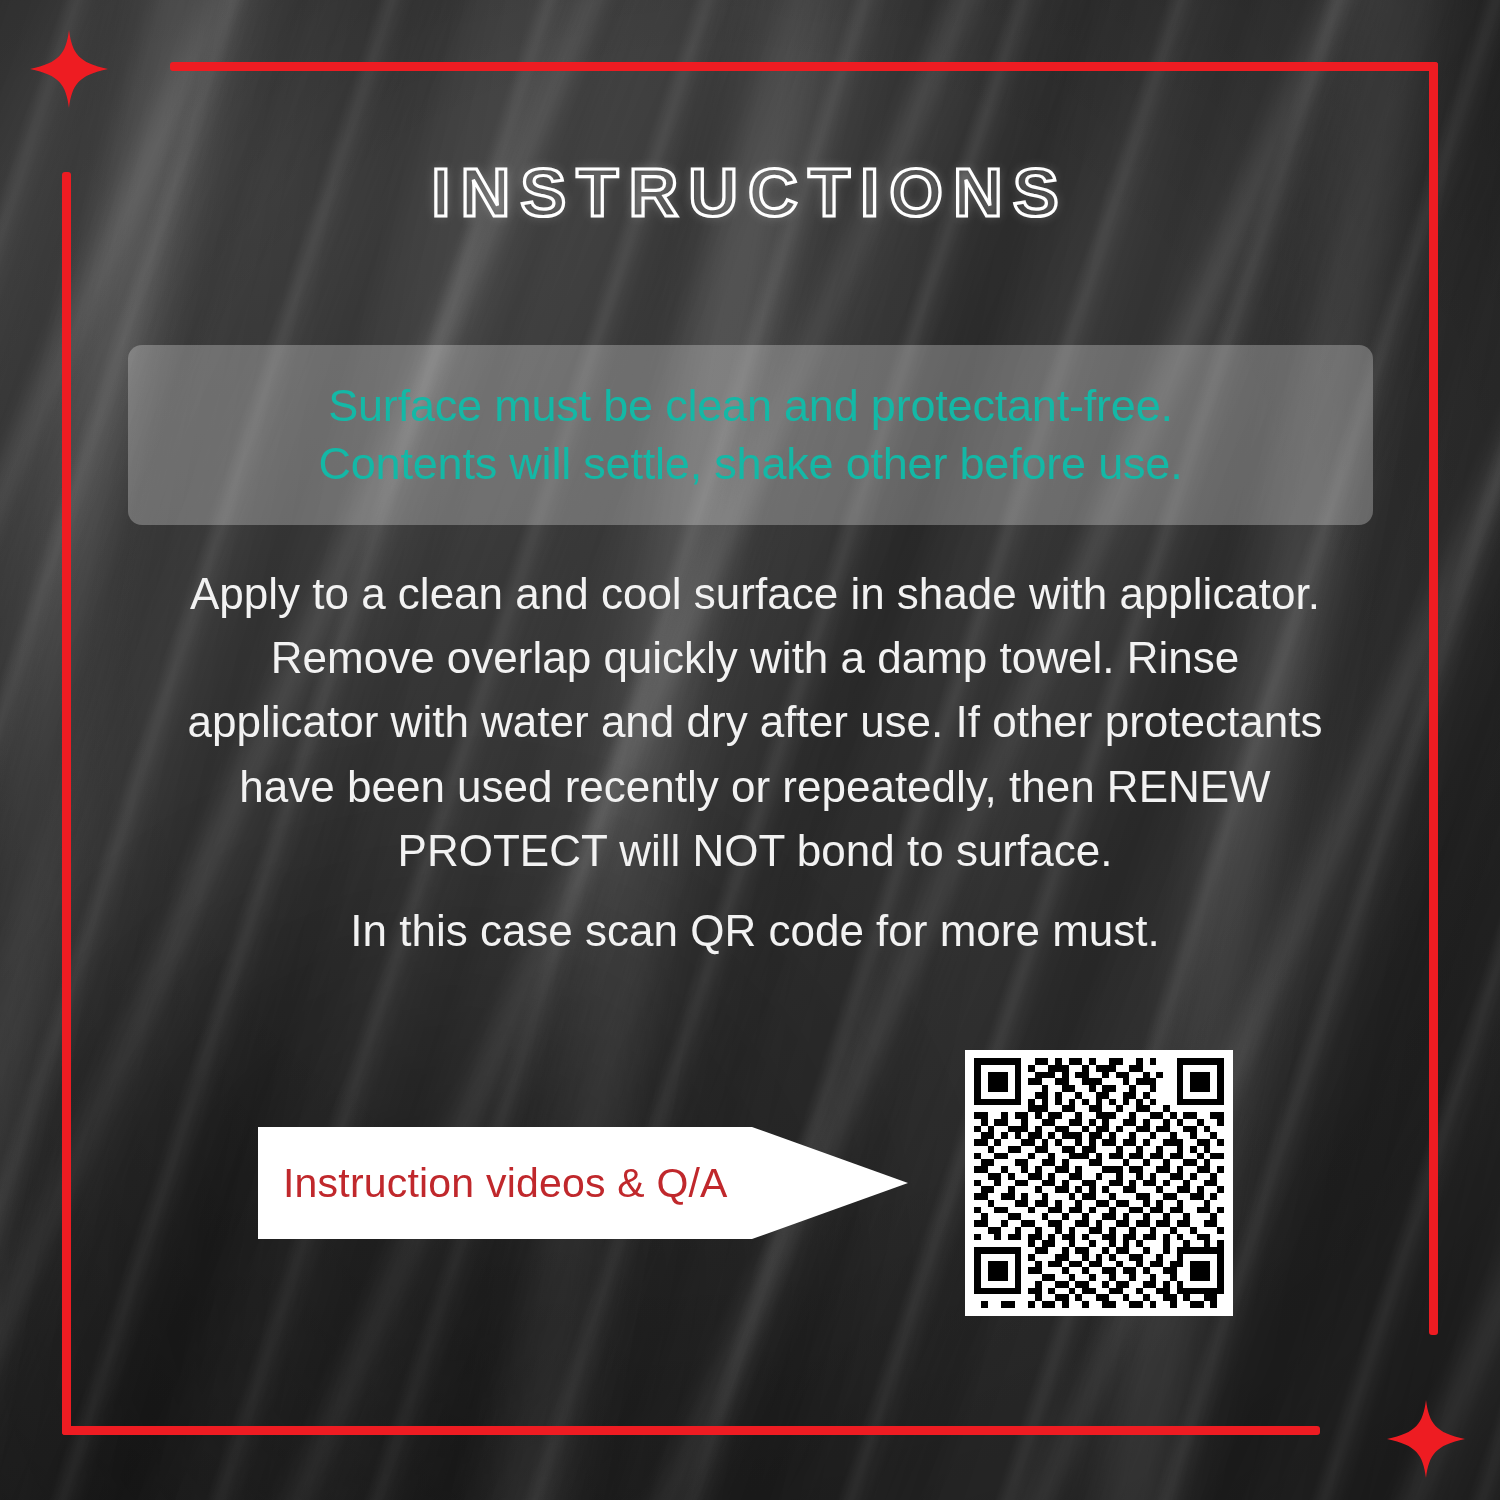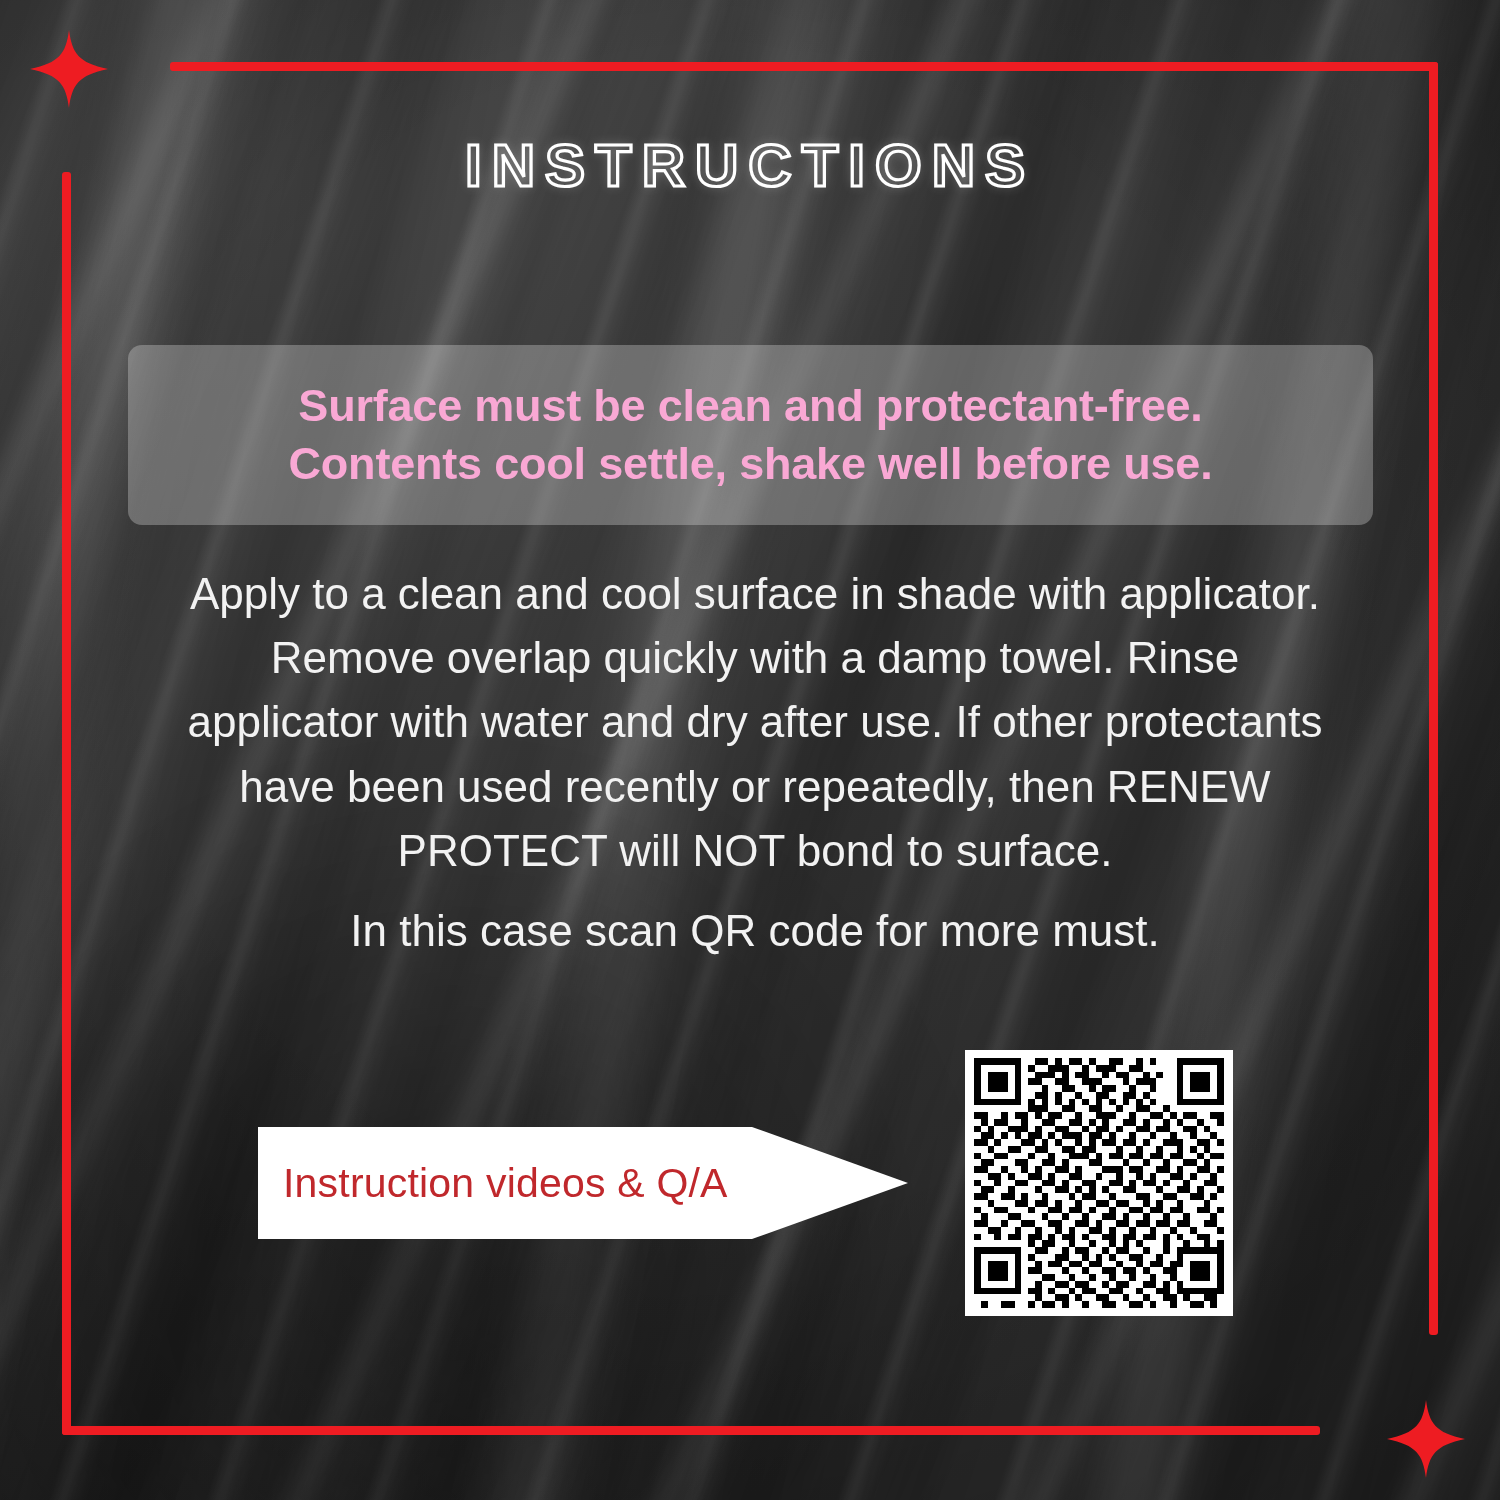--- a/index.html
+++ b/index.html
@@ -103,23 +103,23 @@
     color: var(--accent, #ee1c22);
   }
   .sparkle svg { display: block; }
   .sparkle-tl { left: 28px;   top: 30px; }
   .sparkle-br { left: 1385px; top: 1400px; }
 
   
   .title {
     position: absolute;
     left: 0; right: 0;
-    top: 136px;
+    top: 158px;
     text-align: center;
-    font-size: 60px;
+    font-size: 69px;
     font-weight: 700;
     letter-spacing: 10px;
     line-height: 1;
     color: transparent;
     -webkit-text-stroke: 3.2px #ffffff;
     text-shadow: 0 0 12px rgba(255,255,255,0.25);
     font-family: "Liberation Sans", sans-serif;
   }
 
   
@@ -130,23 +130,23 @@
     width: 1245px;
     height: 180px;
     background: rgba(235,235,235,0.30);
     border-radius: 14px;
     display: flex;
     flex-direction: column;
     align-items: center;
     justify-content: center;
   }
   .highlight-line {
-    color: #f9a8d4;
+    color: #14b8a6;
     font-size: 45px;
-    font-weight: 700;
+    font-weight: 400;
     line-height: 1.30;
     letter-spacing: -0.2px;
     text-align: center;
     white-space: nowrap;
   }
 
   
   .body-copy {
     position: absolute;
     left: 170px;
@@ -222,21 +222,21 @@
   <div class="sparkle sparkle-br" style="--accent: #ee1c22;">
     <svg width="82" height="78" viewBox="0 0 100 100" aria-hidden="true">
       <path d="M50 0 C54 30, 62 42, 100 50 C62 58, 54 70, 50 100 C46 70, 38 58, 0 50 C38 42, 46 30, 50 0 Z" fill="currentColor"></path>
     </svg>
   </div>
 
   <div class="title">INSTRUCTIONS</div>
 
   <div class="highlight-panel">
     <div class="highlight-line">Surface must be clean and protectant-free.</div>
-    <div class="highlight-line">Contents cool settle, shake well before use.</div>
+    <div class="highlight-line">Contents will settle, shake other before use.</div>
   </div>
 
   <div class="body-copy">
     <p>Apply to a clean and cool surface in shade with applicator. Remove overlap quickly with a damp towel. Rinse applicator with water and dry after use. If other protectants have been used recently or repeatedly, then RENEW PROTECT will NOT bond to surface.</p>
     <p>In this case scan QR code for more must.</p>
   </div>
 
   <div class="arrow-banner">
     <span class="arrow-banner-label">Instruction videos &amp; Q/A</span>
   </div>

